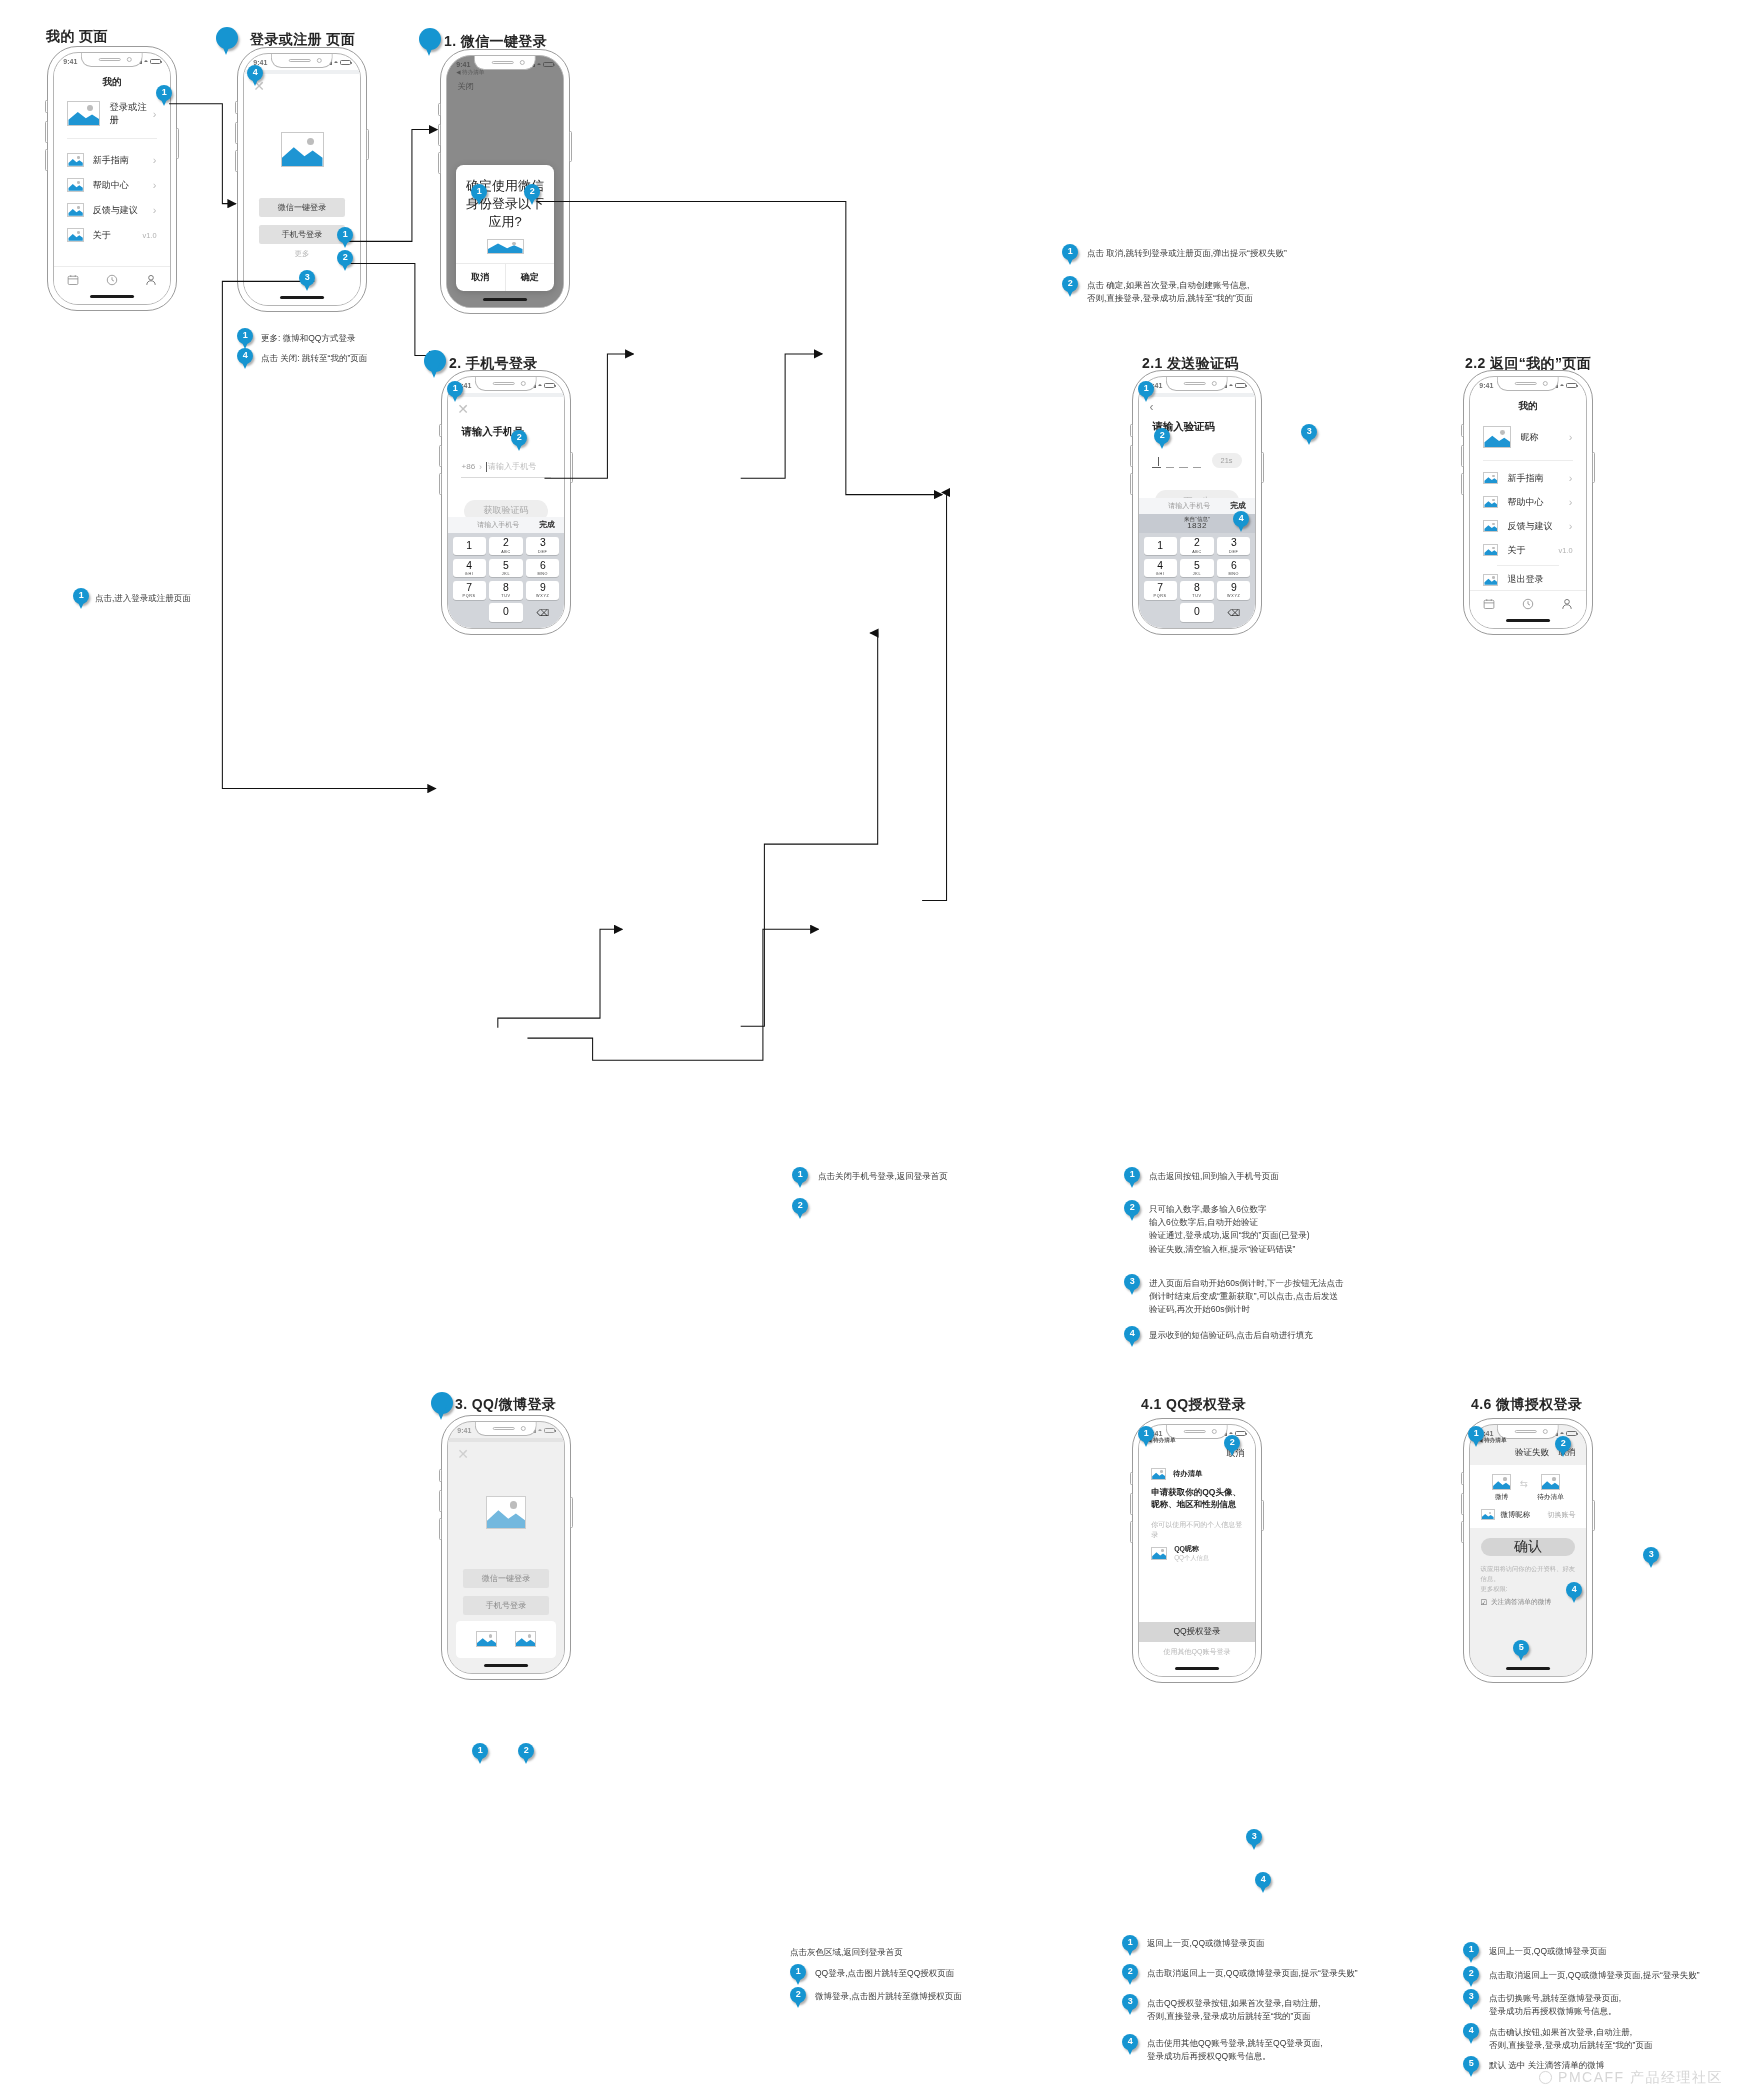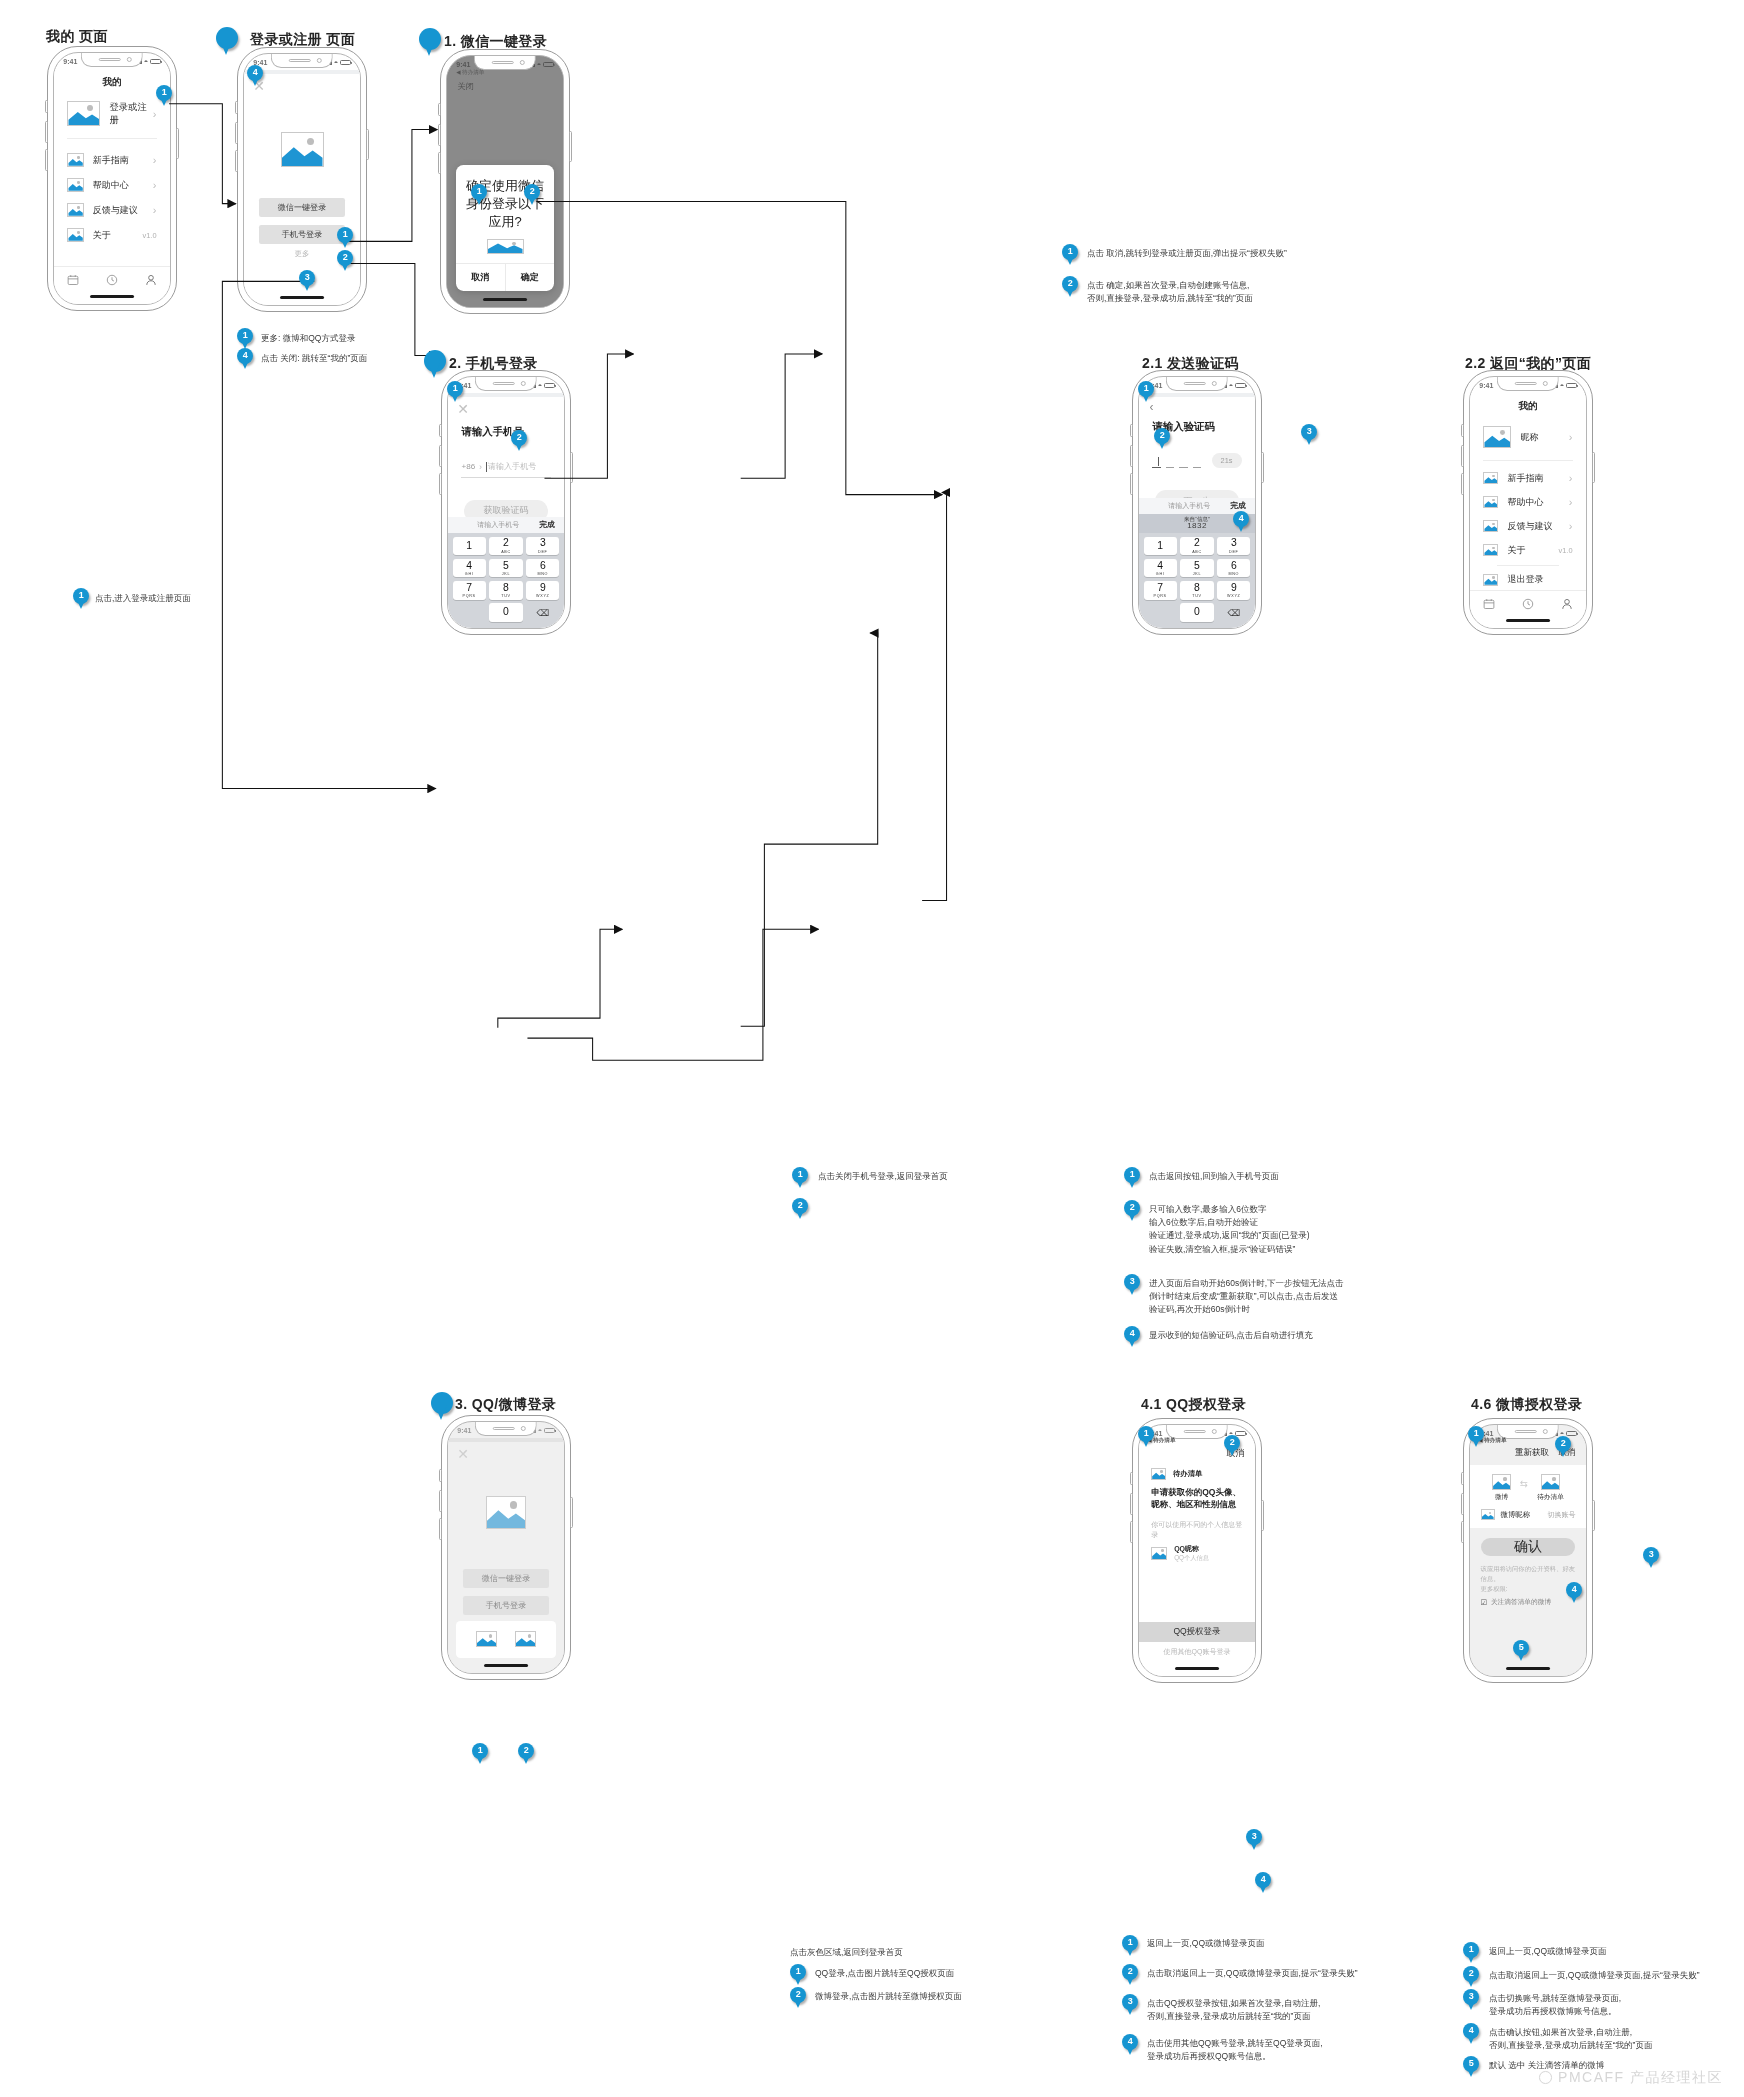--- a/index.html
+++ b/index.html
@@ -1091,21 +1091,21 @@
               <i></i>
             </span>
           <span class="wifi">◓</span>
           <span class="batt"></span>
         </span>
       </div>
       <div style="position:absolute;left:8.1px;top:12px;font-size:5.6px;color:#4f4f4f;z-index:6;font-weight:bold;">◀ <span>待办清单</span></div>
       <div class="screen" style="background:#f0f0f0;">
         <div style="display:flex;align-items:center;justify-content:space-between;padding:6px 10.4px 0;">
           <span style="width:25px;"></span>
-          <span style="font-size:8.5px;font-weight:500;color:#2b2b2b;">重新获取</span>
+          <span style="font-size:8.5px;font-weight:500;color:#2b2b2b;">验证失败</span>
           <span style="font-size:8.5px;color:#2b2b2b;font-weight:500;">取消</span>
         </div>
         <div style="background:#fff;margin-top:6px;padding:9px 10.4px 7.4px;">
           <div style="display:flex;align-items:center;justify-content:center;gap:9px;">
             <div style="text-align:center;">
               <div class="thumb" style="width:19px;height:15.6px;margin:0 auto;">
                   <div class="sun"></div>
                   <div class="mount"></div>
                 </div>
               <div style="font-size:6.7px;color:#2b2b2b;margin-top:3px;">微博</div>

